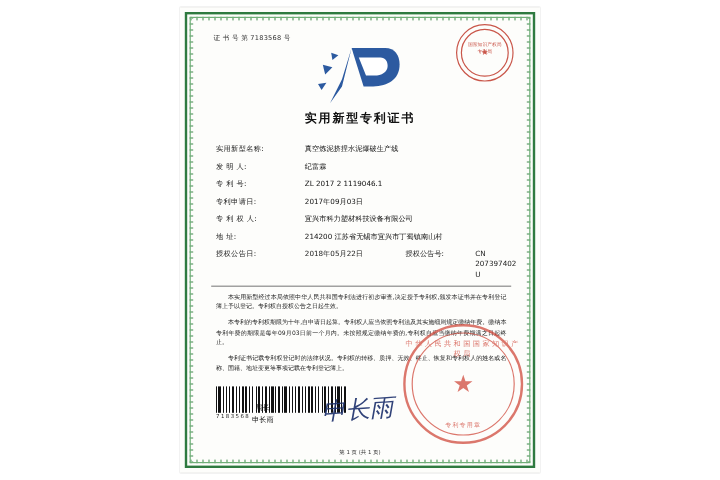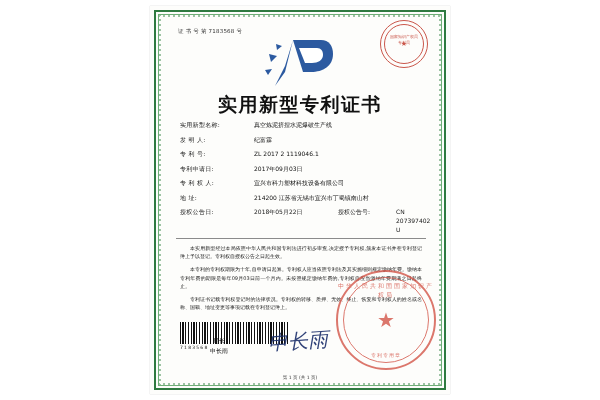--- a/index.html
+++ b/index.html
@@ -105,21 +105,21 @@
     top: 30px;
     transform: translateX(-50%);
     width: 74px;
     height: 52px;
   }
   .title {
     position: absolute;
     left: 0; right: 0;
     top: 86px;
     text-align: center;
-    font-size: 19px;
+    font-size: 10px;
     font-weight: bold;
     letter-spacing: 1.5px;
     color: #111;
     font-family: Liberation Sans, sans-serif;
   }
   .fields {
     position: absolute;
     left: 30px;
     top: 114px;
     right: 26px;

